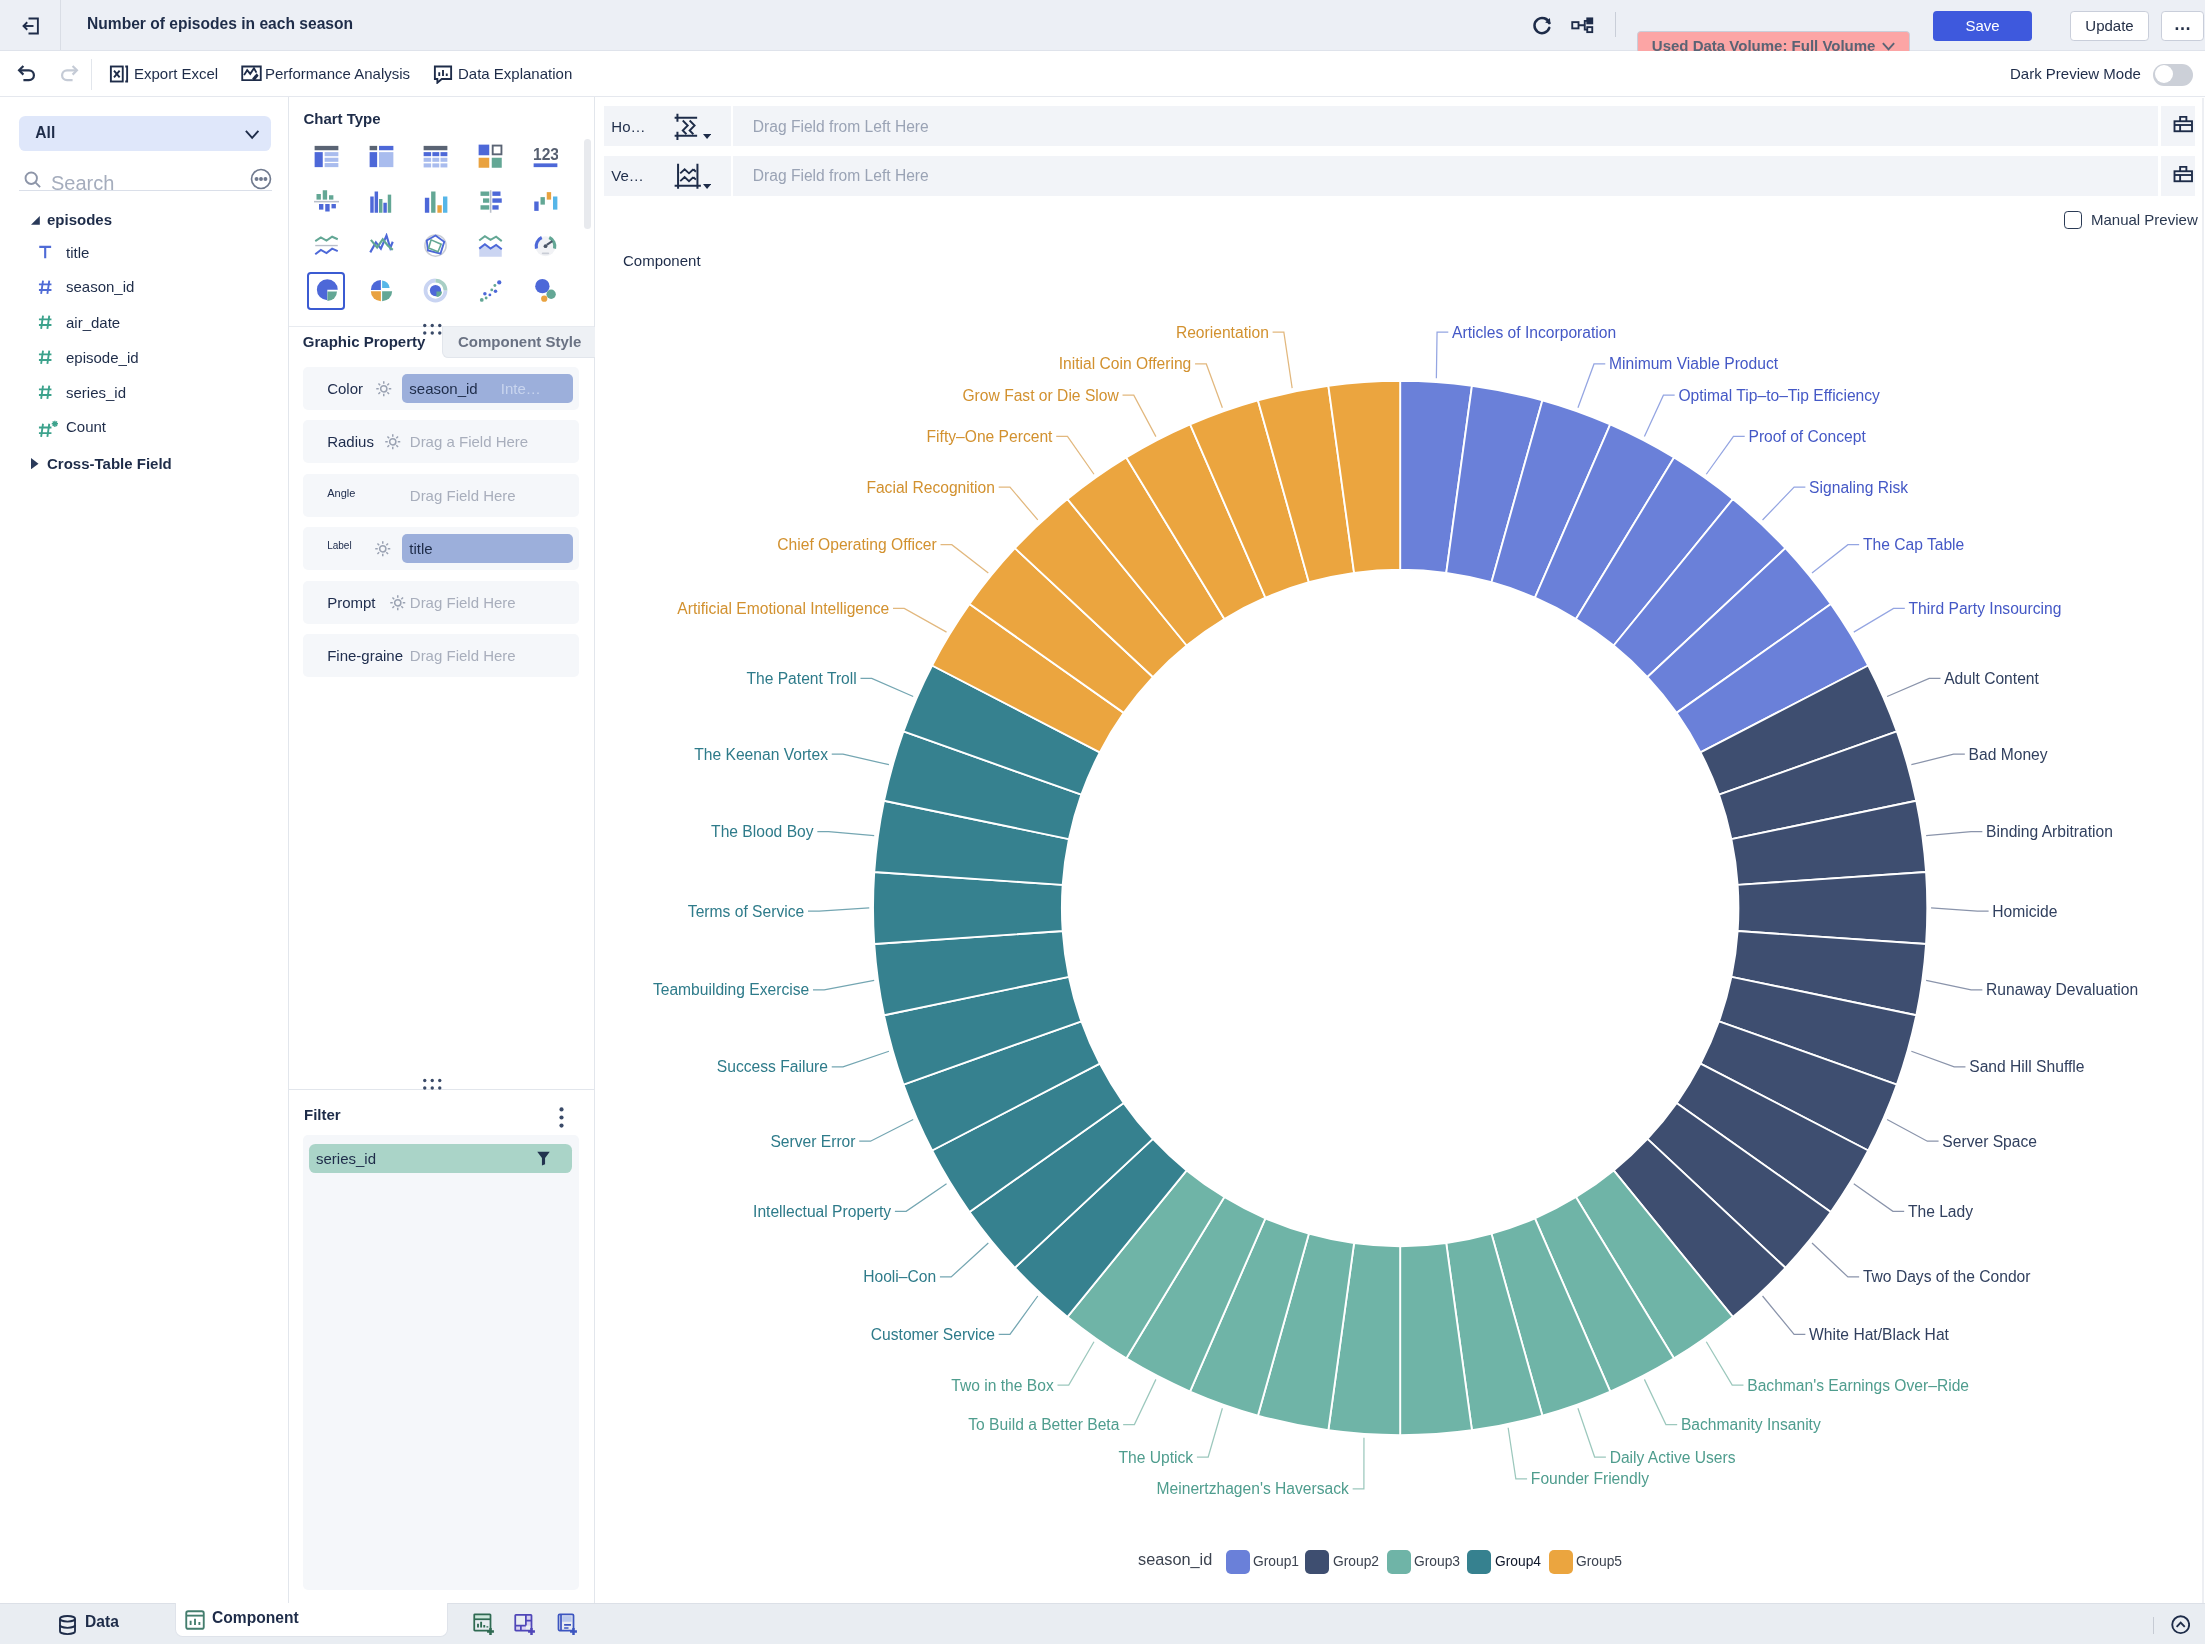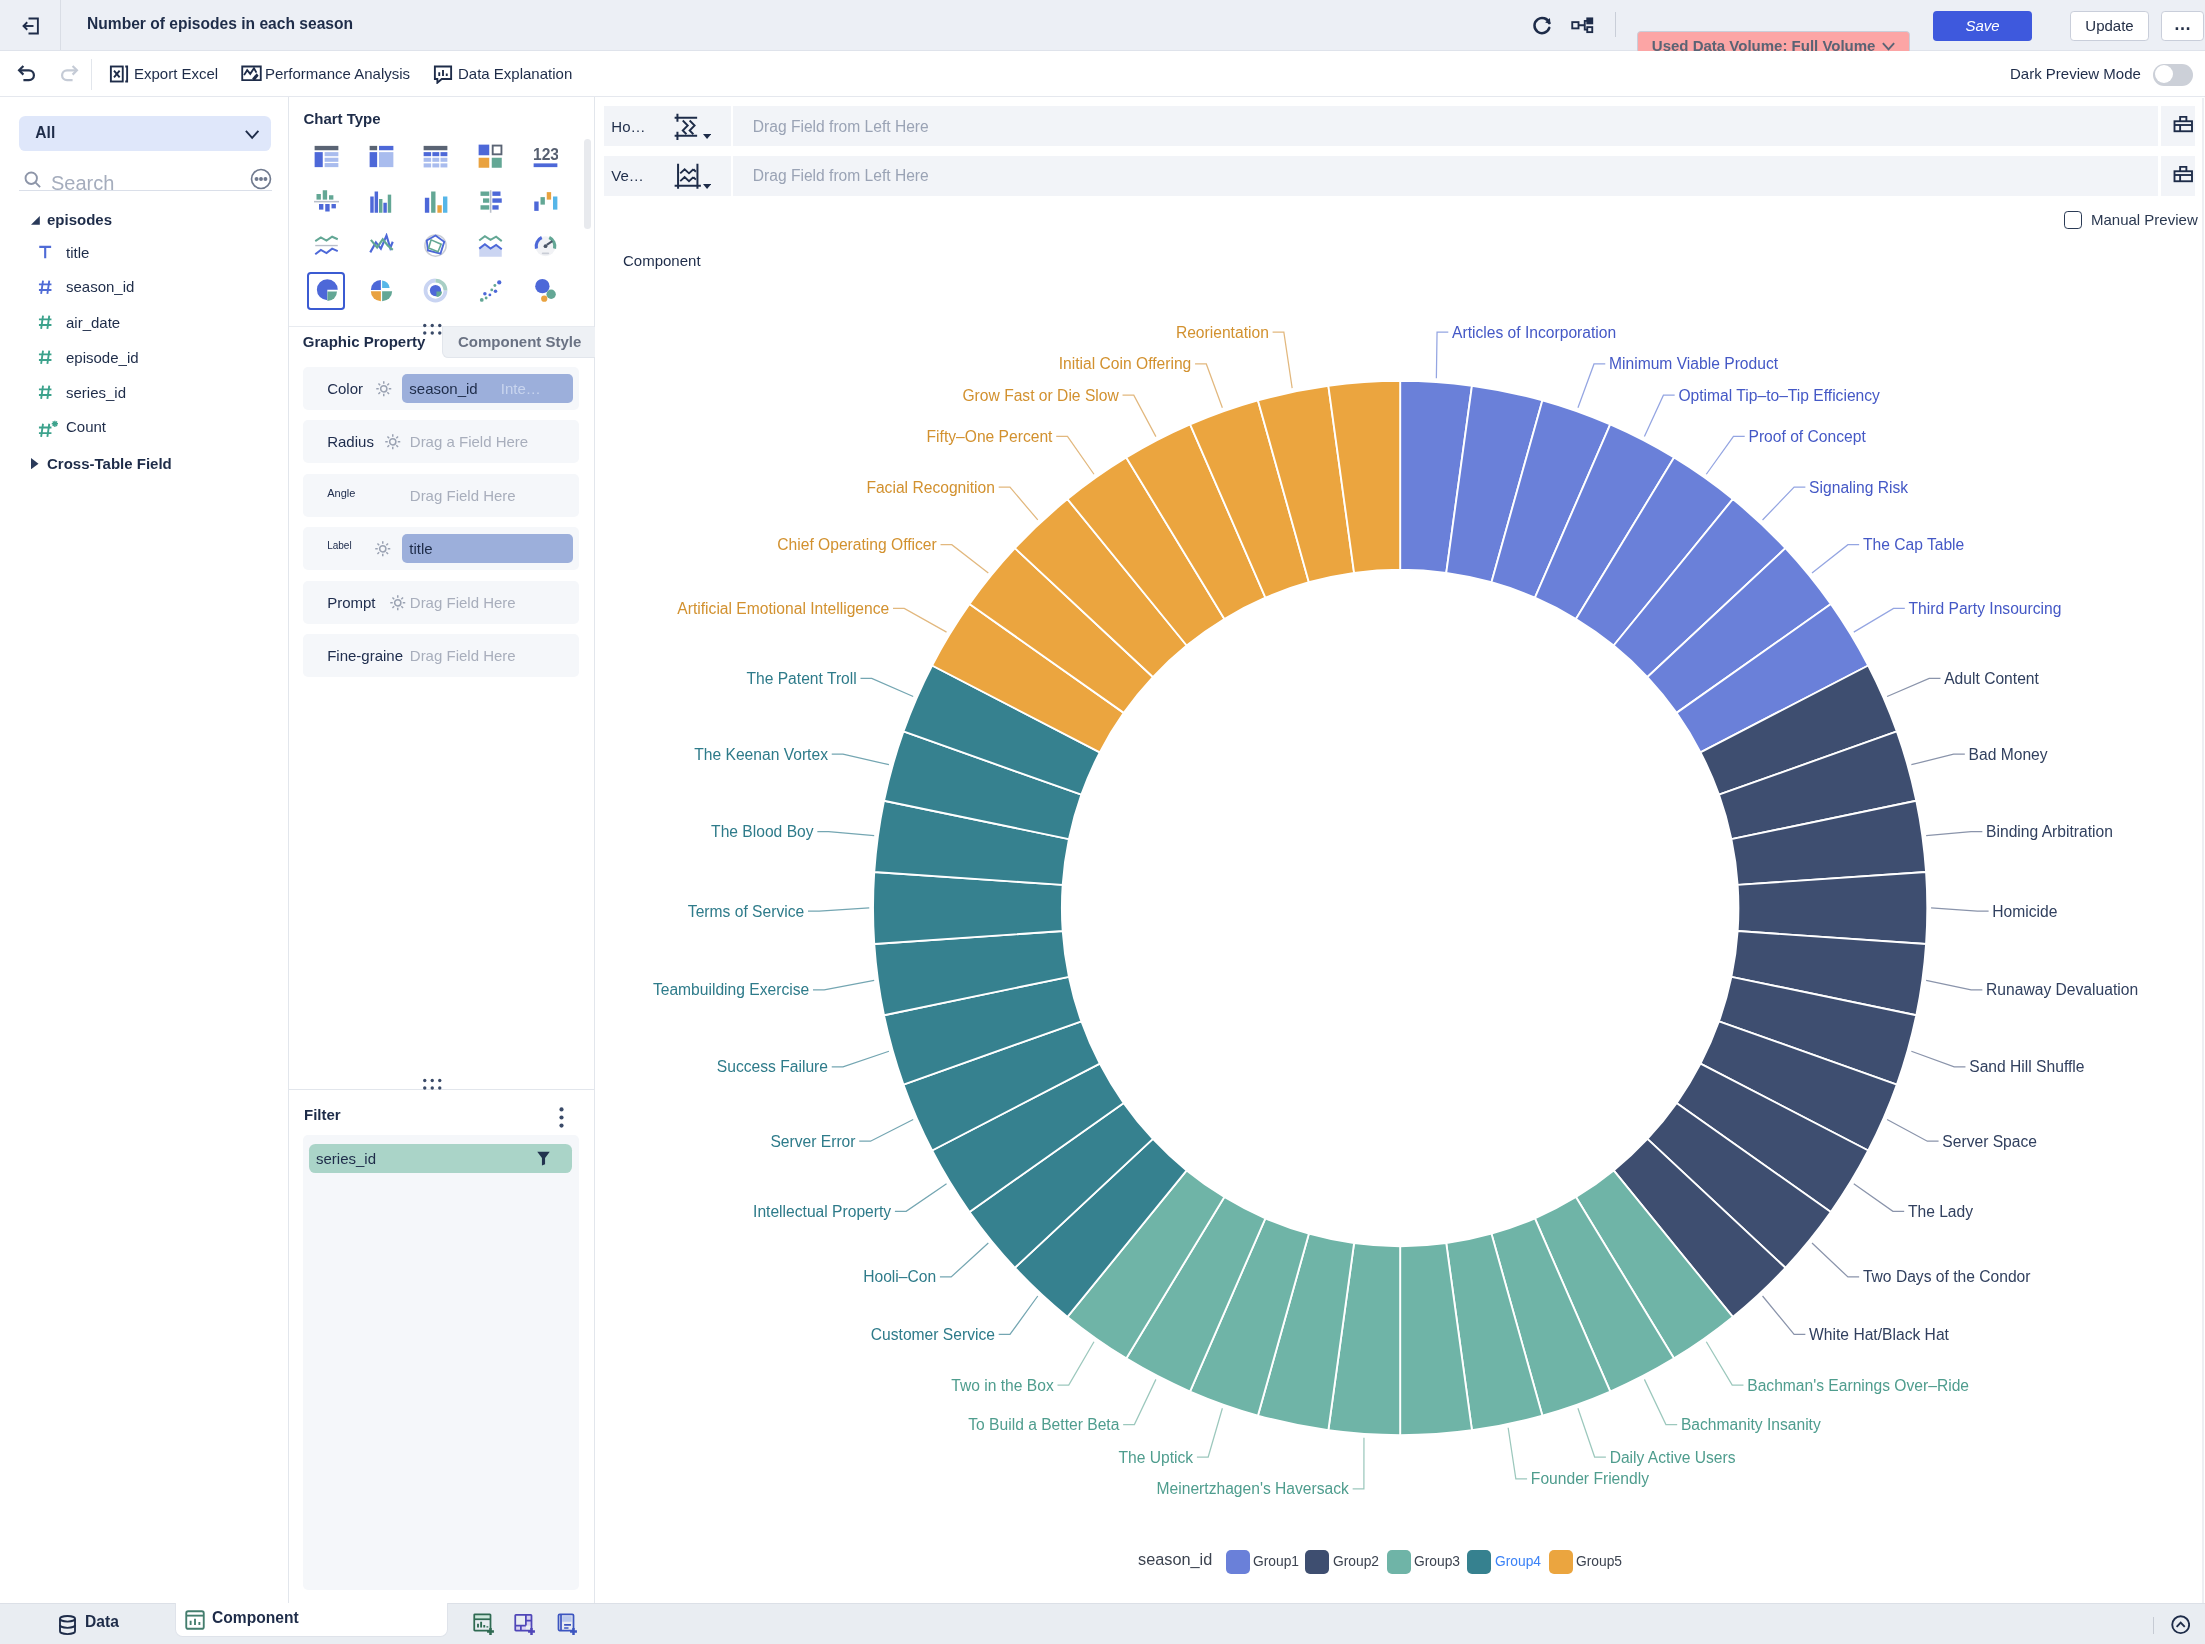--- a/index.html
+++ b/index.html
@@ -29,21 +29,21 @@
     <rect x="26" y="7" width="8" height="8" fill="#1E2C49"></rect>
     <rect x="26" y="21" width="8" height="8"></rect>
   </svg>
   <div class="abs" style="left:1615px;top:12px;width:1.3px;height:25px;background:#C9CED8;"></div>
   <div class="abs" style="left:1637px;top:10.6px;width:273px;height:30px;border:1.3px solid #C9CEDA;border-radius:3.8px;background:#fca5a5;margin-top:20px;">
     <div class="abs" style="left:13.8px;top:5.6px;font-size:15px;font-weight:bold;color:#5A6374;">Used Data Volume: Full Volume</div>
     <svg class="ic abs" style="left:243px;top:8.8px" width="15" height="12.5" viewBox="0 0 24 20" fill="none" stroke="#5A6374" stroke-width="3">
         <path d="M3 5 L12 15 L21 5"></path>
       </svg>
   </div>
-  <div class="abs" style="left:1933px;top:10.6px;width:99px;height:30px;background:#3E59DD;border-radius:3.8px;color:#fff;font-size:15px;text-align:center;line-height:29px;font-style:italic;">Save</div>
+  <div class="abs" style="left:1933px;top:10.6px;width:99px;height:30px;background:#3E59DD;border-radius:3.8px;color:#fff;font-size:15px;text-align:center;line-height:29px;">Save</div>
   <div class="abs" style="left:2070px;top:10.6px;width:79px;height:30px;background:#fff;border:1.3px solid #C9CEDA;border-radius:3.8px;color:#242F46;font-size:15px;text-align:center;line-height:27.5px;">Update</div>
   <div class="abs" style="left:2161px;top:10.6px;width:43px;height:30px;background:#fff;border:1.3px solid #C9CEDA;border-radius:3.8px;color:#242F46;font-size:17.5px;font-weight:bold;text-align:center;line-height:25px;">…</div>
 </div>
 
 <div class="abs" style="left:0;top:51px;width:2205px;height:46px;background:#fff;border-bottom:1.3px solid #E5E8EE;">
   <svg class="ic abs" style="left:16.3px;top:12.5px" width="21" height="20" viewBox="0 0 34 32" fill="none" stroke="#24324D" stroke-width="3.6">
     <path d="M6 10 H21 A8 8 0 0 1 21 26 H12"></path>
       <path d="M12 3 L5 10 L12 17"></path>
   </svg>
   <svg class="ic abs" style="left:59px;top:12.5px" width="21" height="20" viewBox="0 0 34 32" fill="none" stroke="#C5CBD6" stroke-width="3.6">
@@ -536,21 +536,21 @@
 <div class="abs" style="left:2202px;top:98px;width:1.9px;height:1505px;background:#EDEFF3;"></div>
 
 <div class="abs" style="left:1138px;top:1550px;font-size:16.3px;color:#3C4350;">season_id</div>
 <div class="abs" style="left:1226px;top:1550px;width:24.4px;height:24.4px;background:#6A80D9;border-radius:5px;"></div>
 <div class="abs" style="left:1253px;top:1554px;font-size:13.8px;color:#3C4350;">Group1</div>
 <div class="abs" style="left:1305px;top:1550px;width:24.4px;height:24.4px;background:#3E4E70;border-radius:5px;"></div>
 <div class="abs" style="left:1333px;top:1554px;font-size:13.8px;color:#3C4350;">Group2</div>
 <div class="abs" style="left:1387px;top:1550px;width:24.4px;height:24.4px;background:#6FB4A7;border-radius:5px;"></div>
 <div class="abs" style="left:1414px;top:1554px;font-size:13.8px;color:#3C4350;">Group3</div>
 <div class="abs" style="left:1467px;top:1550px;width:24.4px;height:24.4px;background:#36818F;border-radius:5px;"></div>
-<div class="abs" style="left:1495px;top:1554px;font-size:13.8px;color:#3b82f6;">Group4</div>
+<div class="abs" style="left:1495px;top:1554px;font-size:13.8px;color:#0f172a;">Group4</div>
 <div class="abs" style="left:1549px;top:1550px;width:24.4px;height:24.4px;background:#EBA53F;border-radius:5px;"></div>
 <div class="abs" style="left:1576px;top:1554px;font-size:13.8px;color:#3C4350;">Group5</div>
 
 <div class="abs" style="left:0;top:1603px;width:2205px;height:41px;background:#E9EDF2;border-top:1.3px solid #DCE0E7;">
   <svg class="ic abs" style="left:58px;top:10.6px" width="19" height="20" viewBox="0 0 30 32" fill="none" stroke="#1E2C49" stroke-width="3">
     <ellipse cx="15" cy="6" rx="12" ry="4.5"></ellipse>
     <path d="M3 6 V16 C3 18.5 8.4 20.5 15 20.5 C21.6 20.5 27 18.5 27 16 V6"></path>
     <path d="M3 16 V26 C3 28.5 8.4 30.5 15 30.5 C21.6 30.5 27 28.5 27 26 V16"></path>
   </svg>
   <div class="abs nav" style="left:85px;top:9.4px;font-size:15.6px;font-weight:bold;">Data</div>

